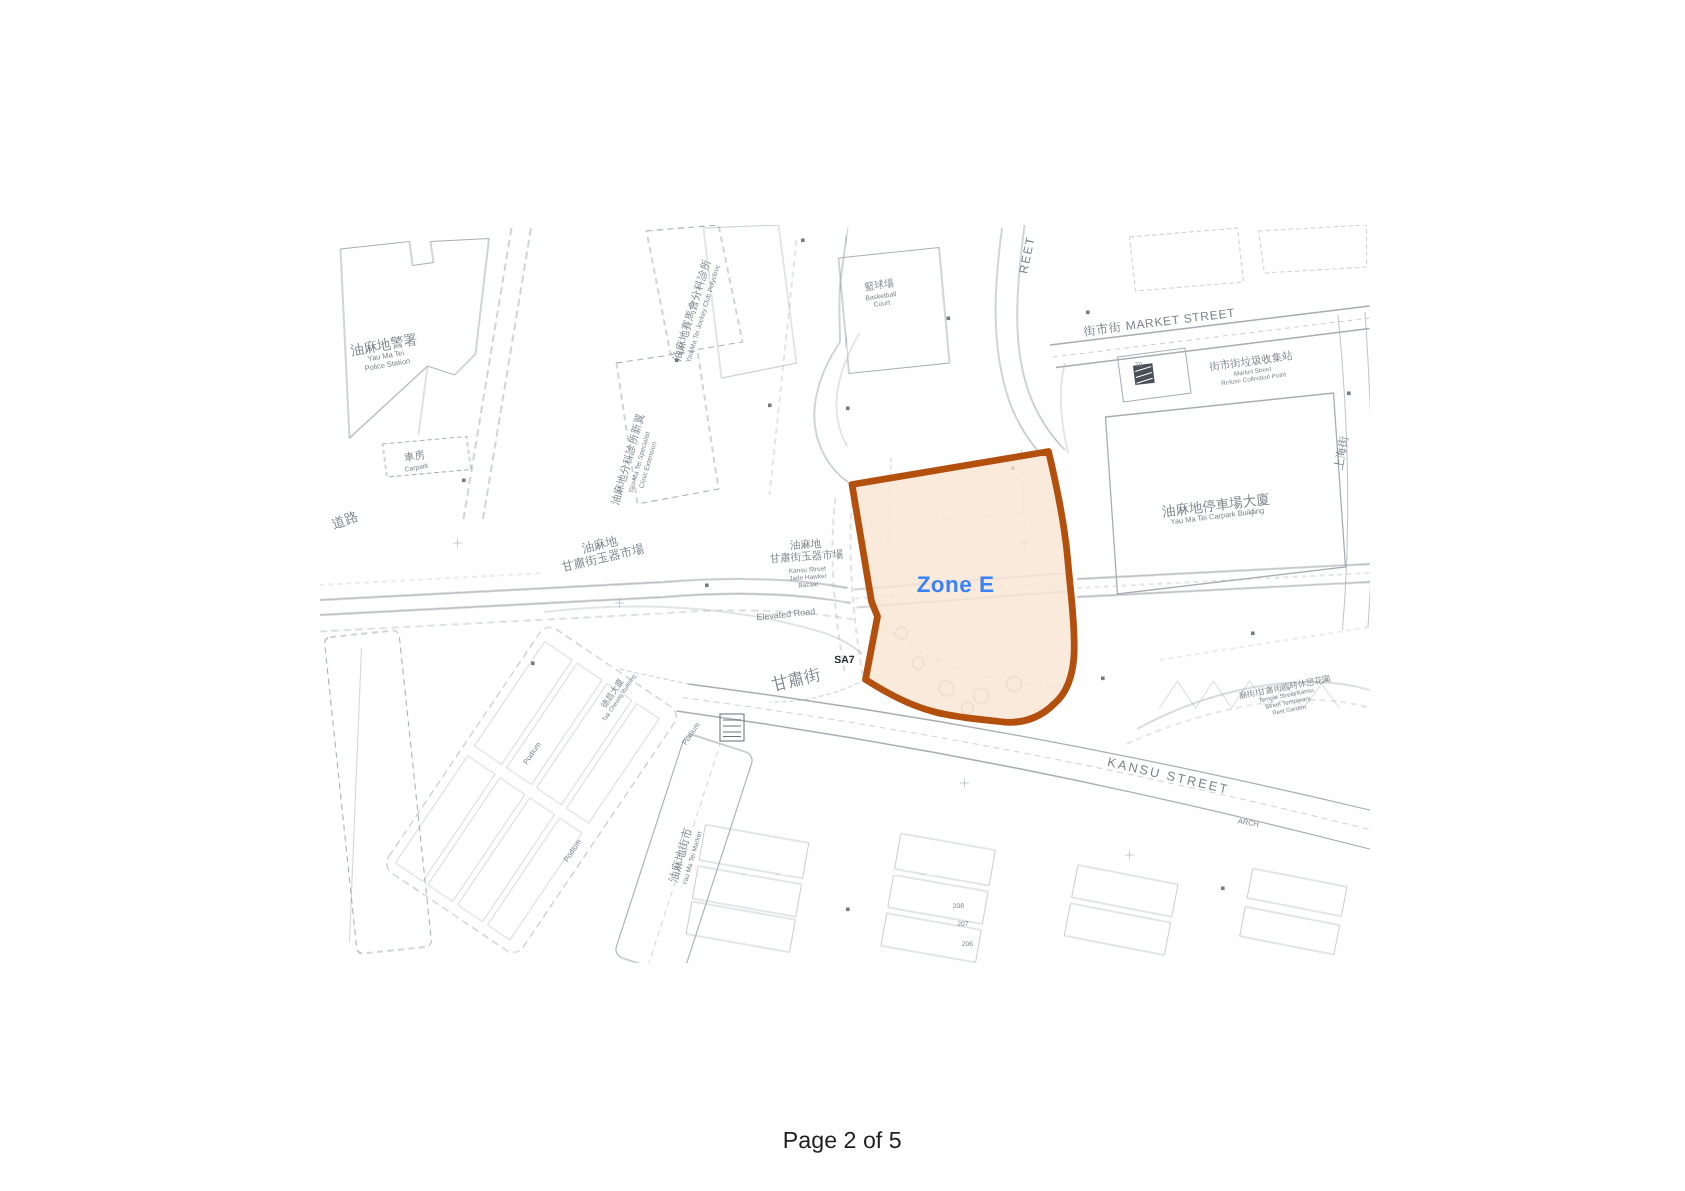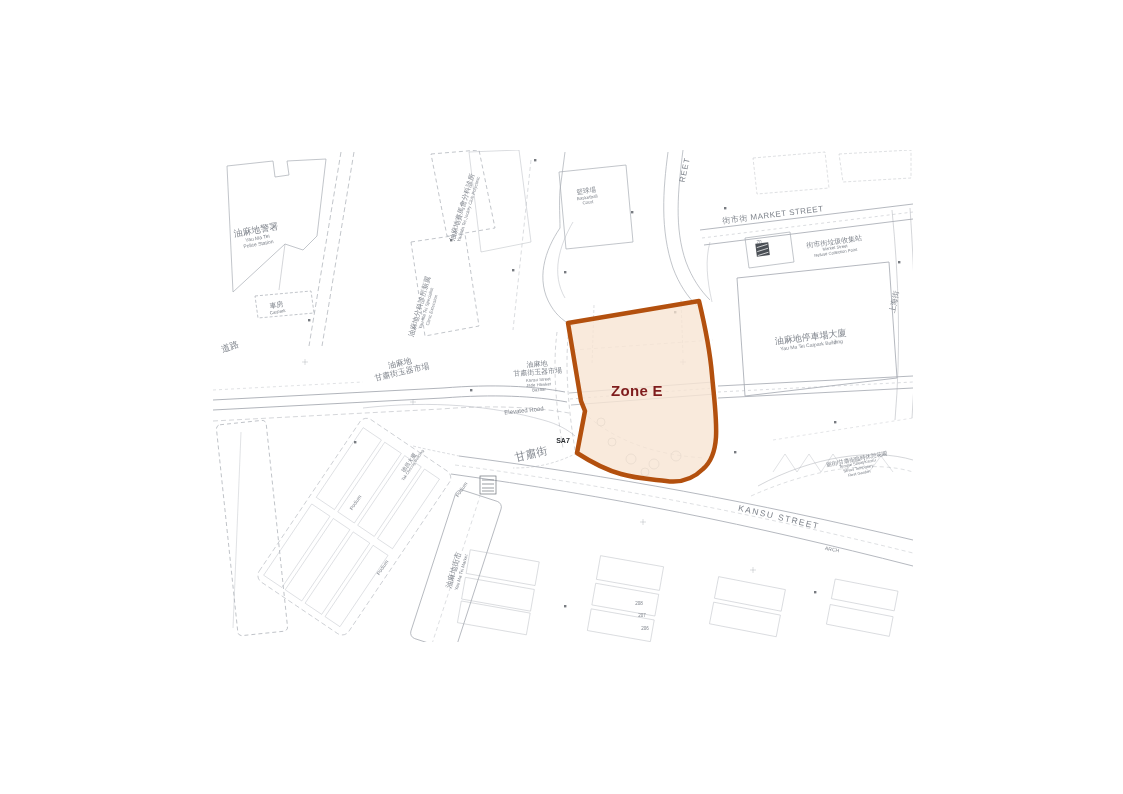--- a/index.html
+++ b/index.html
@@ -270,16 +270,17 @@
           <div style="font-size: 4.5px;">208</div>
         </div>
         <div class="map-label" style="left: 429px; top: 466px; transform: translate(-50%, -50%) rotate(0deg);">
           <div style="font-size: 4.5px;">207</div>
         </div>
         <div class="map-label" style="left: 432px; top: 479px; transform: translate(-50%, -50%) rotate(0deg);">
           <div style="font-size: 4.5px;">206</div>
         </div>
       </div>
 
-    <div id="zone-label" style="color: #7f1d1d; left: 424px; top: 240px;">Zone E</div>
+    <div id="zone-label" style="color: #3b82f6; left: 424px; top: 240px;">Zone E</div>
   </div>
 
+  <div id="footer">Page 2 of 5</div>
 </div>
 
 </body></html>

